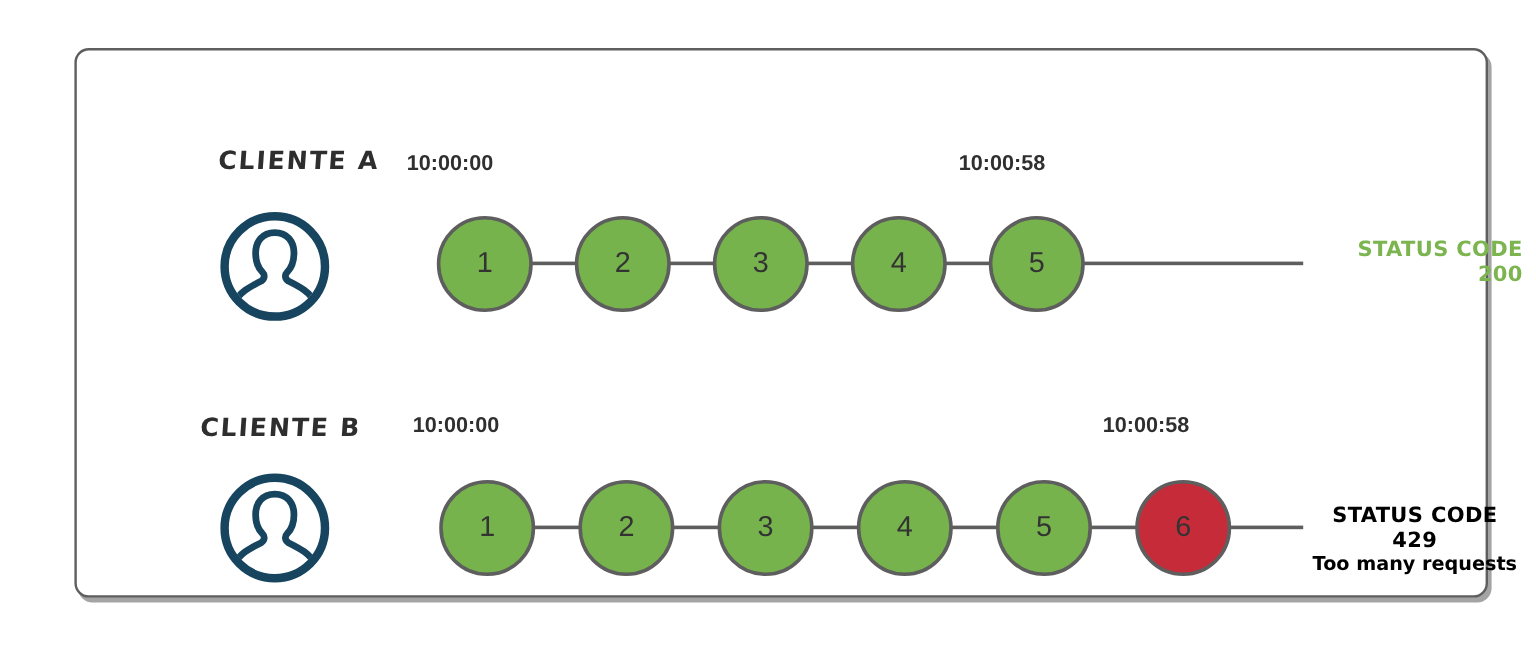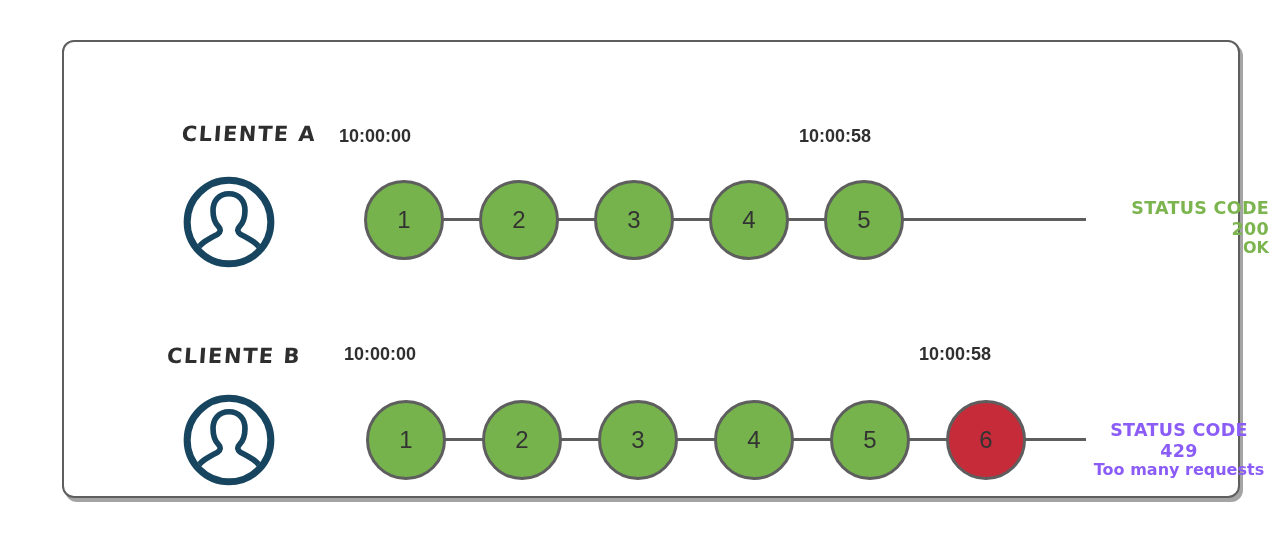--- a/index.html
+++ b/index.html
@@ -91,21 +91,20 @@
     <div class="timeline timeline-a" style="background: rgb(94, 94, 94);"></div>
 
     <div class="circle row-a" style="left: 300px; background: rgb(118, 179, 76);">1</div>
     <div class="circle row-a" style="left: 415px; background: rgb(118, 179, 76);">2</div>
     <div class="circle row-a" style="left: 530px; background: rgb(118, 179, 76);">3</div>
     <div class="circle row-a" style="left: 645px; background: rgb(118, 179, 76);">4</div>
     <div class="circle row-a" style="left: 760px; background: rgb(118, 179, 76);">5</div>
 
     <div class="status-text status-a" style="color: rgb(124, 181, 80); text-align: right;">
       <div class="status-line1">STATUS CODE 200</div>
-      <div class="status-line2">OK</div>
     </div>
 
     <div class="client-label label-b">CLIENTE B</div>
 
     <svg class="avatar avatar-b" viewBox="0 0 100 100">
       <defs>
           <clipPath id="clipB">
             <circle cx="50" cy="50" r="41"></circle>
           </clipPath>
         </defs>
@@ -120,19 +119,19 @@
 
     <div class="timeline timeline-b" style="background: rgb(94, 94, 94);"></div>
 
     <div class="circle row-b" style="left: 302px; background: rgb(118, 179, 76);">1</div>
     <div class="circle row-b" style="left: 418px; background: rgb(118, 179, 76);">2</div>
     <div class="circle row-b" style="left: 534px; background: rgb(118, 179, 76);">3</div>
     <div class="circle row-b" style="left: 650px; background: rgb(118, 179, 76);">4</div>
     <div class="circle row-b" style="left: 766px; background: rgb(118, 179, 76);">5</div>
     <div class="circle row-b" style="left: 882px; background: rgb(198, 43, 58);">6</div>
 
-    <div class="status-text status-b" style="color: #8b5cf6;">
+    <div class="status-text status-b" style="color: #000000;">
       <div class="status-line1">STATUS CODE 429</div>
       <div class="status-line2">Too many requests</div>
     </div>
 
   </div>
 </div>
 
 </body></html>

